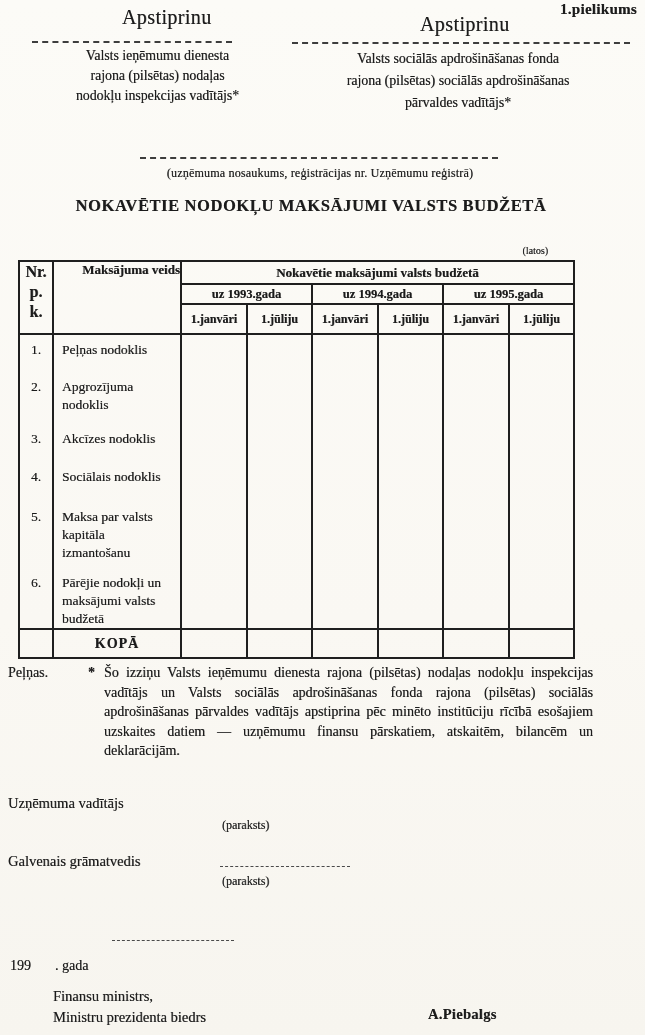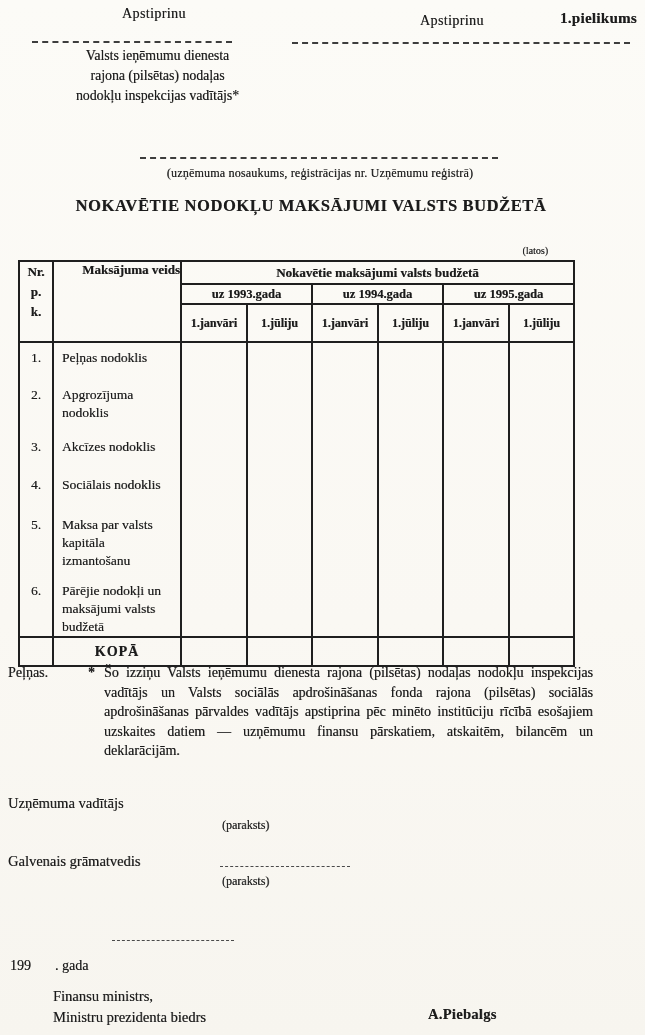--- a/index.html
+++ b/index.html
@@ -13,35 +13,35 @@
     width: 645px; height: 1035px;
     background: linear-gradient(180deg, #fcfbf7 0%, #faf8f3 60%, #f7f5ef 100%);
     color: #1b1b1b;
     overflow: hidden;
     text-shadow: 0.35px 0.2px 0.35px rgba(30,30,30,0.55);
   }
   .abs { position: absolute; }
   .dash { height: 0; border-top: 2px dashed #3d3d3d; }
   .dash-thin { height: 0; border-top: 1.6px dashed #4a4a4a; }
 
-  .approve { font-size: 14px; letter-spacing: 0.4px; }
+  .approve { font-size: 20px; letter-spacing: 0.4px; }
   .attachment { font-size: 15px; font-weight: bold; letter-spacing: 0.3px; }
   .official-block { font-size: 13.8px; line-height: 20px; text-align: center; }
   .official-block.right { line-height: 22px; }
   .company-caption { font-size: 12px; text-align: center; letter-spacing: 0.2px; }
   .doc-title { font-size: 16.5px; font-weight: bold; text-align: center; letter-spacing: 0.6px; }
   .units { font-size: 10px; text-align: right; }
 
   table.form { border-collapse: collapse; table-layout: fixed; width: 557px; }
   .form th, .form td { padding: 0; border: 2px solid #1f1f1f; overflow: hidden; }
   .form th { font-weight: bold; }
   .hdr-group { font-size: 13px; text-align: center; }
   .hdr-year  { font-size: 12.5px; text-align: center; }
   .hdr-date  { font-size: 12px; text-align: center; }
-  .hdr-nr { font-size: 13px; text-align: center; vertical-align: top; line-height: 20px; padding-top: 1px; }
+  .hdr-nr { font-size: 16px; text-align: center; vertical-align: top; line-height: 20px; padding-top: 1px; }
   .hdr-type { font-size: 13px; text-align: right; vertical-align: top; padding-top: 3px; }
   td.nr-cell { border-top: none; border-bottom: none; font-size: 13.5px; text-align: center; vertical-align: top; padding-top: 7px; }
   td.label-cell { border-top: none; border-bottom: none; font-size: 13.5px; line-height: 18px; vertical-align: top; padding: 6px 4px 0 8px; }
   td.value-cell { border-top: none; border-bottom: none; }
   tr.total-row td { border-top: 2px solid #1f1f1f; border-bottom: 2px solid #1f1f1f; }
   .total-label { font-size: 14px; font-weight: bold; text-align: center; letter-spacing: 1px; vertical-align: middle; border-radius: 7px; }
 
   .note-wrap { display: flex; align-items: flex-start; font-size: 14px; line-height: 19.5px; }
   .note-label { width: 80px; flex: none; }
   .note-star { width: 16px; flex: none; font-weight: bold; }
@@ -53,31 +53,36 @@
   .footer-block { font-size: 14.5px; line-height: 21px; }
   .minister-name { font-size: 14.5px; font-weight: bold; letter-spacing: 0.3px; }
 </style>
 </head>
 <body>
 
 <div id="page">
 
   <div class="abs approve" style="left:122px; top:6px;">Apstiprinu</div>
   <div class="abs approve" style="left:420px; top:13px;">Apstiprinu</div>
-  <div class="abs attachment" style="right:8px; top:10px;">1.pielikums</div>
+  <div class="abs attachment" style="right:8px; top:1px;">1.pielikums</div>
 
   <div class="abs dash" style="left:32px; top:41px; width:200px;"></div>
   <div class="abs dash" style="left:292px; top:42px; width:338px;"></div>
 
   <div class="abs official-block" style="left:35px; top:46px; width:245px;">
     <div>Valsts ieņēmumu dienesta</div>
     <div>rajona (pilsētas) nodaļas</div>
     <div>nodokļu inspekcijas vadītājs*</div>
   </div>
 
+  <div class="abs official-block right" style="left:288px; top:48px; width:340px;">
+    <div>Valsts sociālās apdrošināšanas fonda</div>
+    <div>rajona (pilsētas) sociālās apdrošināšanas</div>
+    <div>pārvaldes vadītājs*</div>
+  </div>
 
   <div class="abs dash" style="left:140px; top:157px; width:358px;"></div>
   <div class="abs company-caption" style="left:70px; top:166px; width:500px;">(uzņēmuma nosaukums, reģistrācijas nr. Uzņēmumu reģistrā)</div>
 
   <div class="abs doc-title" style="left:0px; top:196px; width:622px;">NOKAVĒTIE NODOKĻU MAKSĀJUMI VALSTS BUDŽETĀ</div>
 
   <div class="abs units" style="left:470px; top:245px; width:78px;">(latos)</div>
 
   <div class="abs" style="left:18px; top:260px;">
     <table class="form">
@@ -99,21 +104,21 @@
             <div>k.</div>
           </th>
           <th rowspan="3" class="hdr-type">Maksājuma veids</th>
           <th colspan="6" class="hdr-group">Nokavētie maksājumi valsts budžetā</th>
         </tr>
         <tr style="height:20px;">
           <th colspan="2" class="hdr-year">uz 1993.gada</th>
           <th colspan="2" class="hdr-year">uz 1994.gada</th>
           <th colspan="2" class="hdr-year">uz 1995.gada</th>
         </tr>
-        <tr style="height:38px;margin-top:32px;">
+        <tr style="height:30px;margin-top:32px;">
           <th class="hdr-date">1.janvāri</th>
           <th class="hdr-date">1.jūliju</th>
           <th class="hdr-date">1.janvāri</th>
           <th class="hdr-date">1.jūliju</th>
           <th class="hdr-date">1.janvāri</th>
           <th class="hdr-date">1.jūliju</th>
         </tr>
       </thead>
       <tbody>
         <tr style="height:38px;">

